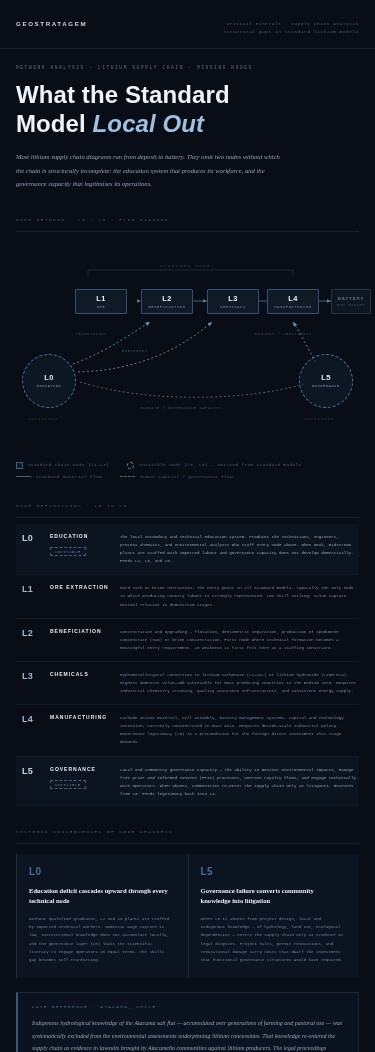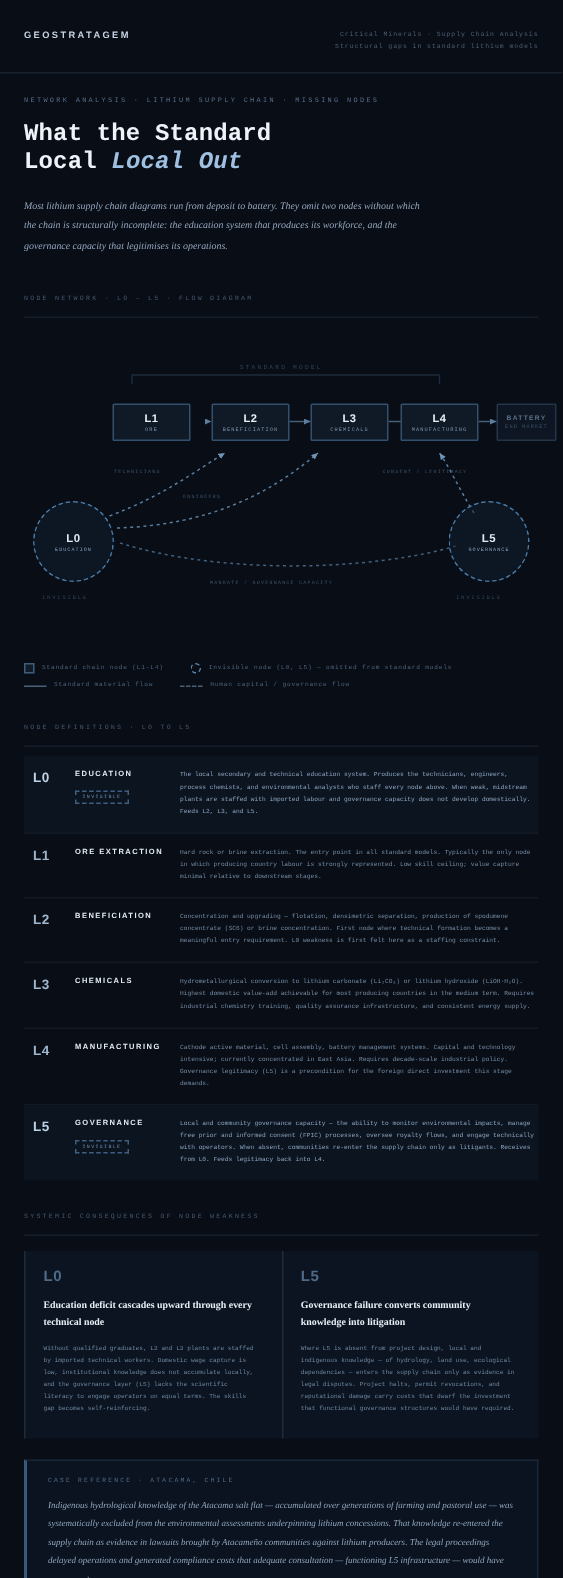--- a/index.html
+++ b/index.html
@@ -31,22 +31,22 @@
   }
 
   
   .title-block { padding: 16px 16px 0 16px; }
   .eyebrow {
     font-size: 4.6px; letter-spacing: 1.55px; color: #5a6f88;
     text-transform: uppercase; font-family: "Liberation Mono", monospace;
   }
   h1 {
     margin-top: 10px;
-    font-family: Liberation Mono, monospace;
-    font-size: 16px; line-height: 1.22; font-weight: 700; color: #eef3f9;
+    font-family: Liberation Sans, sans-serif;
+    font-size: 24px; line-height: 1.22; font-weight: 700; color: #eef3f9;
     letter-spacing: .1px;
   }
   h1 em { font-style: italic; color: #9fc0e0; font-weight: 700; }
   .standfirst {
     margin-top: 12px;
     font-family: "Liberation Serif", serif;
     font-style: italic;
     font-size: 6.6px; line-height: 2.05; color: #93a7bd;
     max-width: 268px;
   }
@@ -201,21 +201,21 @@
     <div class="masthead-meta">
       <div>Critical Minerals · Supply Chain Analysis</div>
       <div>Structural gaps in standard lithium models</div>
     </div>
   </div>
 
   <div class="title-block">
     <div class="eyebrow">NETWORK ANALYSIS · LITHIUM SUPPLY CHAIN · MISSING NODES</div>
     <h1>
       <span>What the Standard</span><br>
-      <span>Local </span><em>Local Out</em>
+      <span>Model </span><em>Local Out</em>
     </h1>
     <div class="standfirst">Most lithium supply chain diagrams run from deposit to battery. They omit two nodes without which the chain is structurally incomplete: the education system that produces its workforce, and the governance capacity that legitimises its operations.</div>
   </div>
 
   <div style="margin-top:26px">
     <div class="section-label">NODE NETWORK · L0 – L5 · FLOW DIAGRAM</div>
     <div class="rule"></div>
 
     <div class="diagram-wrap">
       <div class="diagram">

